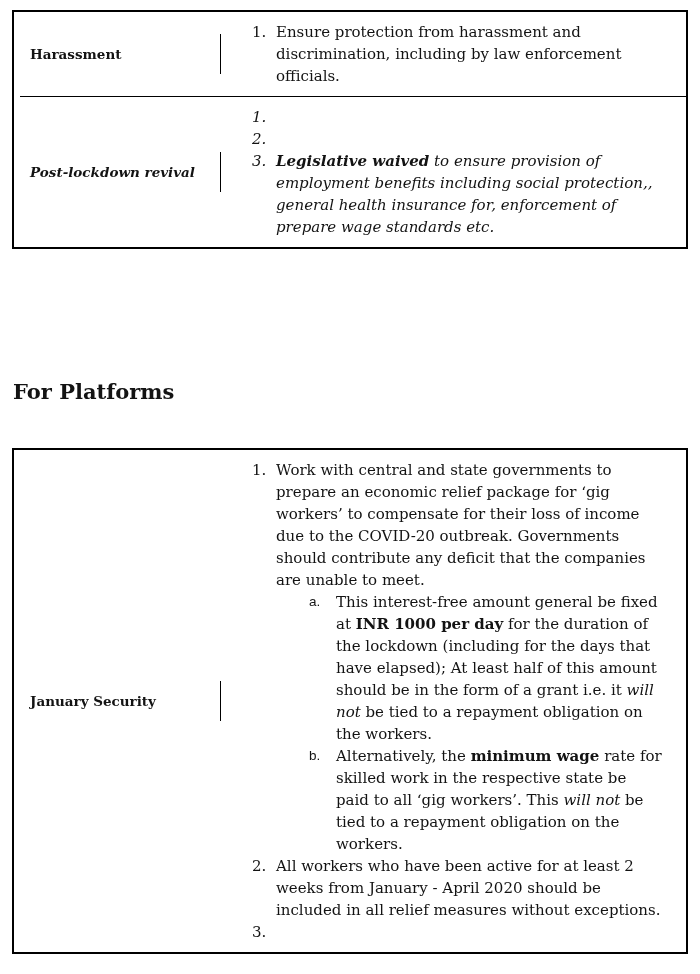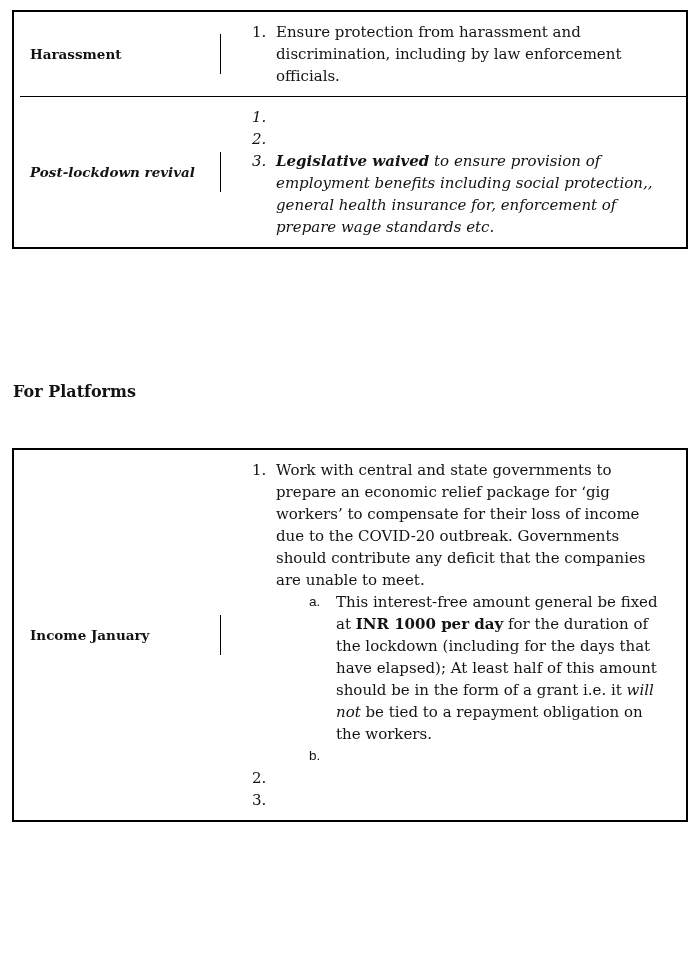--- a/index.html
+++ b/index.html
@@ -44,21 +44,21 @@
     font-family: "Liberation Sans", "DejaVu Sans", sans-serif;
     font-size: 13.5px;
   }
   .stx { flex: 1; min-width: 0; }
   .b { font-weight: bold; }
   .i { font-style: italic; }
   #section-heading {
     position: absolute;
     left: 13px; top: 381px;
     font-weight: bold;
-    font-size: 16px;
+    font-size: 21px;
   }
 </style>
 </head>
 <body>
 
 <div class="tbl" id="table-one">
   <div class="trow">
     <div class="lbl">Harassment</div>
     <div class="cnt">
       <div class="li">
@@ -81,36 +81,38 @@
         <span class="tx"><span class="b">Legislative waived</span><span> to ensure provision of employment benefits including social protection,, general health insurance for, enforcement of prepare wage standards etc.</span></span>
       </div>
     </div>
   </div>
 </div>
 
 <div id="section-heading">For Platforms</div>
 
 <div class="tbl" id="table-two">
   <div class="trow">
-    <div class="lbl">Income January</div>
+    <div class="lbl">January Security</div>
     <div class="cnt">
       <div class="li">
         <span class="mk">1.</span>
         <span class="tx">
           <span><span>Work with central and state governments to prepare an economic relief package for ‘gig workers’ to compensate for their loss of income due to the COVID-20 outbreak. Governments should contribute any deficit that the companies are unable to meet.</span></span>
           <span class="sli">
             <span class="smk">a.</span>
             <span class="stx"><span>This interest-free amount general be fixed at </span><span class="b">INR 1000 per day</span><span> for the duration of the lockdown (including for the days that have elapsed); At least half of this amount should be in the form of a grant i.e. it </span><span class="i">will not</span><span> be tied to a repayment obligation on the workers.</span></span>
           </span>
           <span class="sli">
             <span class="smk">b.</span>
+            <span class="stx"><span>Alternatively, the </span><span class="b">minimum wage</span><span> rate for skilled work in the respective state be paid to all ‘gig workers’. This </span><span class="i">will not</span><span> be tied to a repayment obligation on the workers.</span></span>
           </span>
         </span>
       </div>
       <div class="li">
         <span class="mk">2.</span>
+        <span class="tx"><span>All workers who have been active for at least 2 weeks from January - April 2020 should be included in all relief measures without exceptions.</span></span>
       </div>
       <div class="li">
         <span class="mk">3.</span>
       </div>
     </div>
   </div>
 </div>
 
 </body></html>

